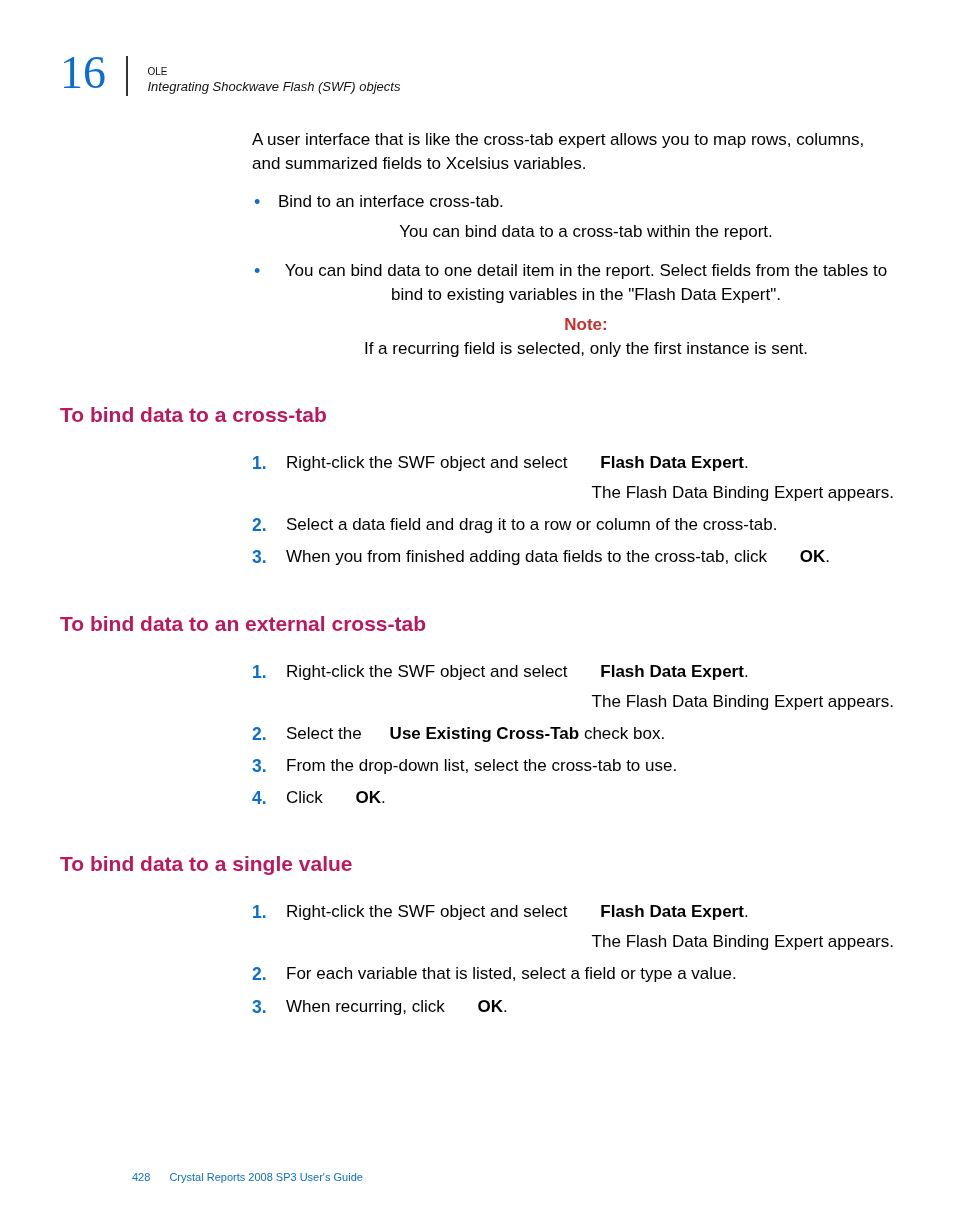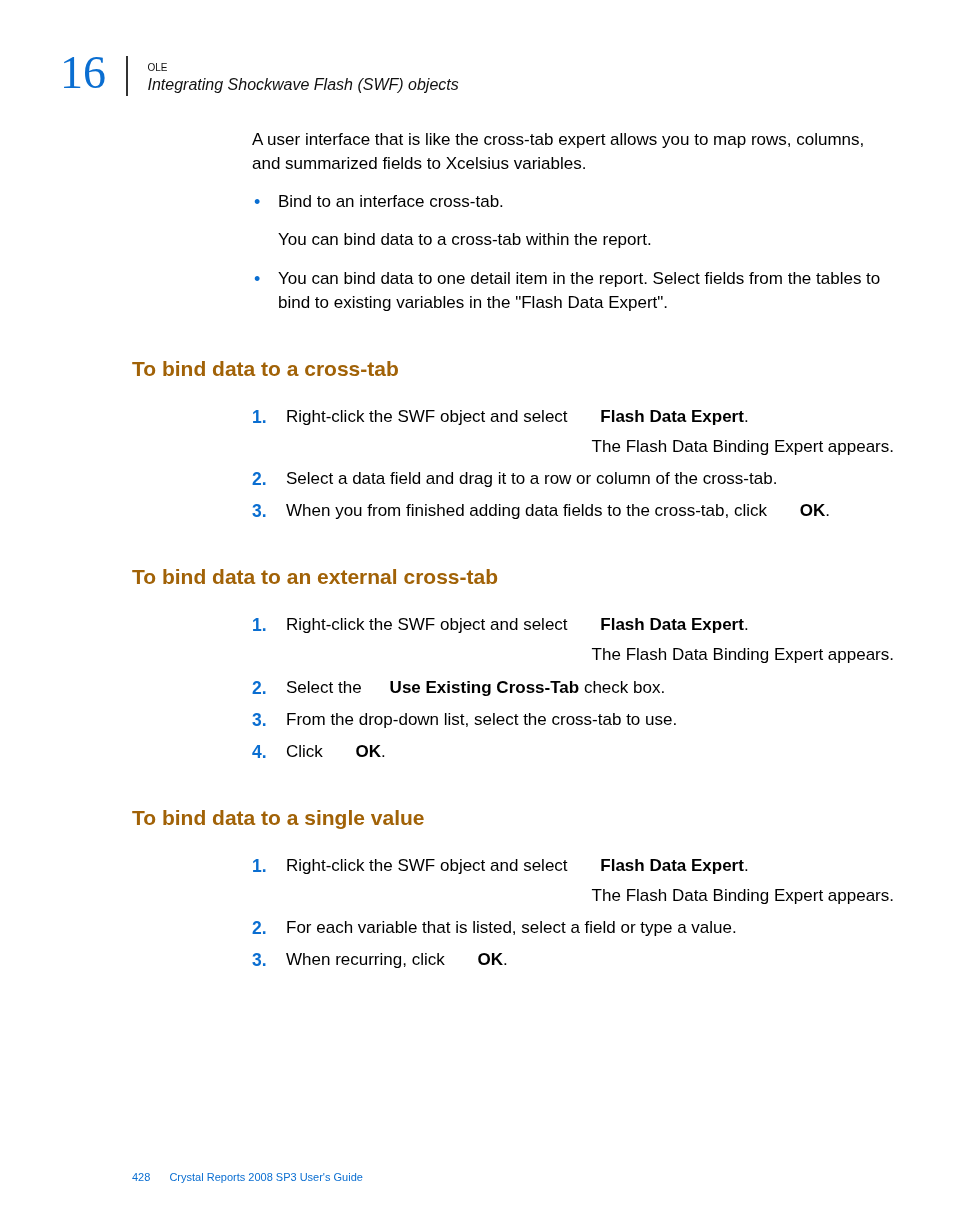--- a/index.html
+++ b/index.html
@@ -34,21 +34,21 @@
     display: flex;
     flex-direction: column;
     line-height: 1.35;
     margin-top: 2px;
   }
   .header-text .ole {
     font-size: 10px;
     color: #111;
   }
   .header-text .subtitle {
-    font-size: 16px;
+    font-size: 13px;
     font-style: italic;
     color: #111;
   }
   .content {
     margin-left: 192px;
     font-size: 17px;
     line-height: 1.42;
     color: #000;
   }
   .content p { margin-bottom: 14px; }
@@ -65,34 +65,34 @@
   ul.bullets > li::before {
     content: "•";
     position: absolute;
     left: 2px;
     top: 0;
     color: #0a6ed1;
     font-size: 18px;
     line-height: 1.4;
   }
   ul.bullets .sub {
-    margin-top: 14px;
+    margin-top: 6px;
     margin-bottom: 0;
+    text-align: center;
   }
   .note-label {
     color: #c9302c;
     font-weight: bold;
   }
   .section-heading {
-    color: #a16207;
+    color: #be185d;
     font-size: 21px;
     font-weight: bold;
     margin-top: 42px;
     margin-bottom: 24px;
-    margin-left: 72px;
   }
   ol.steps {
     list-style: none;
     padding: 0;
     margin: 0;
     counter-reset: stepnum;
   }
   ol.steps > li {
     position: relative;
     padding-left: 34px;
@@ -137,20 +137,24 @@
 
 <div class="content">
   <p>A user interface that is like the cross-tab expert allows you to map rows, columns, and summarized fields to Xcelsius variables.</p>
   <ul class="bullets">
     <li>
       <div>Bind to an interface cross-tab.</div>
       <p class="sub">You can bind data to a cross-tab within the report.</p>
     </li>
     <li>
       <p class="sub">You can bind data to one detail item in the report. Select fields from the tables to bind to existing variables in the "Flash Data Expert".</p>
+      <p class="sub">
+        <span class="note-label">Note:</span><br>
+        <span>If a recurring field is selected, only the first instance is sent.</span>
+      </p>
     </li>
   </ul>
 </div>
 
 <h2 class="section-heading">To bind data to a cross-tab</h2>
 <div class="content">
   <ol class="steps">
     <li>
       <span>Right-click the SWF object and select </span><span class="bold">Flash Data Expert</span><span>.</span>
       <div class="step-sub">The Flash Data Binding Expert appears.</div>

